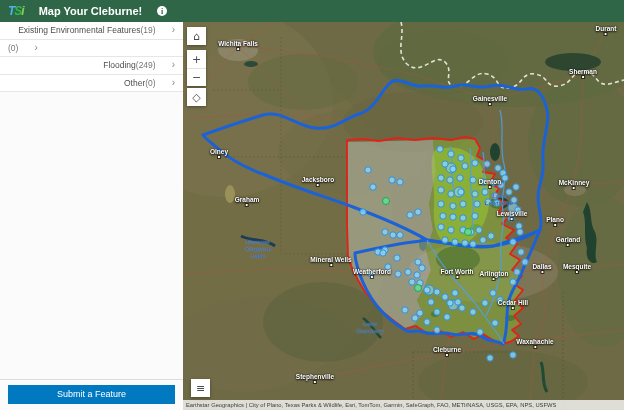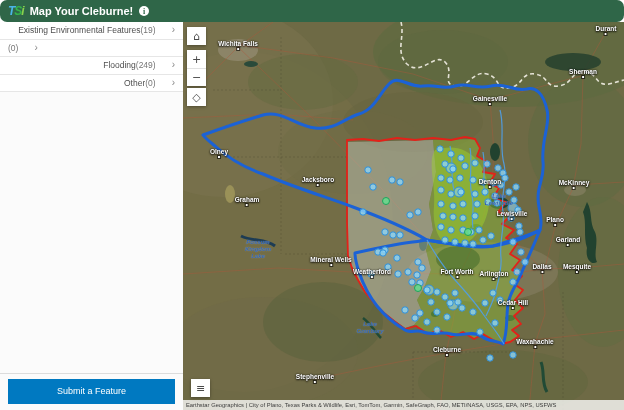--- a/index.html
+++ b/index.html
@@ -1,41 +1,41 @@
 <!DOCTYPE html>
 <html><head>
 <meta charset="utf-8">
 <style>
   * { margin:0; padding:0; box-sizing:border-box; }
   body { font-family:"Liberation Sans", sans-serif; background:#ddd; }
   .app { position:relative; width:624px; height:410px; overflow:hidden; background:#fff; }
 
   
   .header { position:absolute; left:0; top:0; width:624px; height:22px;
-    background:#2f6648; display:flex; align-items:center; padding:0 8px; gap:6px; z-index:30;border-radius:7px; }
+    background:#2f6648; display:flex; align-items:center; padding:0 8px; gap:15px; z-index:30; }
   .logo { font-style:italic; font-weight:bold; font-size:12px; letter-spacing:-1px; line-height:1; }
   .logo .c1{color:#4ab5e8;} .logo .c2{color:#35b44a;} .logo .c3{color:#8ad34e;}
   .header-title { color:#fff; font-weight:bold; font-size:11px; }
   .info-icon { width:10px; height:10px; border-radius:50%; background:#fff; color:#2f6648;
     font-size:8px; font-weight:bold; display:flex; align-items:center; justify-content:center;
     font-family:"Liberation Serif", serif; }
 
   
   .sidebar { position:absolute; left:0; top:22px; width:183px; height:388px; background:#fbfbfb; z-index:20; }
   .sidebar-heading { font-size:10.5px; color:#383838; padding:9px 10px 7px; background:#fff;
     border-bottom:1px solid #e4e4e4; }
   .feature-list { background:#15803d;text-align:right; }
   .frow { height:17.5px; padding:0 8px; display:flex; align-items:center;
     border-bottom:1px solid #e6e6e6; font-size:8.5px; color:#4f4f4f; cursor:pointer; background:#fff; }
   .flabel { flex:1; white-space:nowrap; overflow:hidden; }
   .fcount { color:#767676; margin-right:16px; }
   .fchev { color:#8a8a8a; font-size:10px; line-height:1; }
   .sidebar-bottom { position:absolute; left:0; right:0; bottom:0; border-top:1px solid #dcdcdc;
     padding:5px 8px 6px; background:#fbfbfb; }
-  .submit-btn { display:block; width:100%; height:25px; background:#0079c1; color:#fff;
+  .submit-btn { display:block; width:100%; height:19px; background:#0079c1; color:#fff;
     border:none; font-size:9px; font-family:"Liberation Sans", sans-serif; cursor:pointer; text-align:center; line-height:19px; }
 
   
   .map { position:absolute; left:183px; top:22px; width:441px; height:388px; overflow:hidden; background:#6e6a45; }
   .map-svg { position:absolute; left:0; top:0; }
   .map-labels { position:absolute; left:0; top:0; width:441px; height:388px; pointer-events:none; }
   .city-label { position:absolute; transform:translate(-50%,-50%); color:#fff; font-size:6.5px;
     font-weight:bold; white-space:nowrap; text-shadow:0 0 2px rgba(0,0,0,.95), 0 1px 2px rgba(0,0,0,.9);
     text-align:center; }
   .city-label .dot { display:block; width:2px; height:2px; background:#fff; outline:1px solid rgba(0,0,0,.6);

